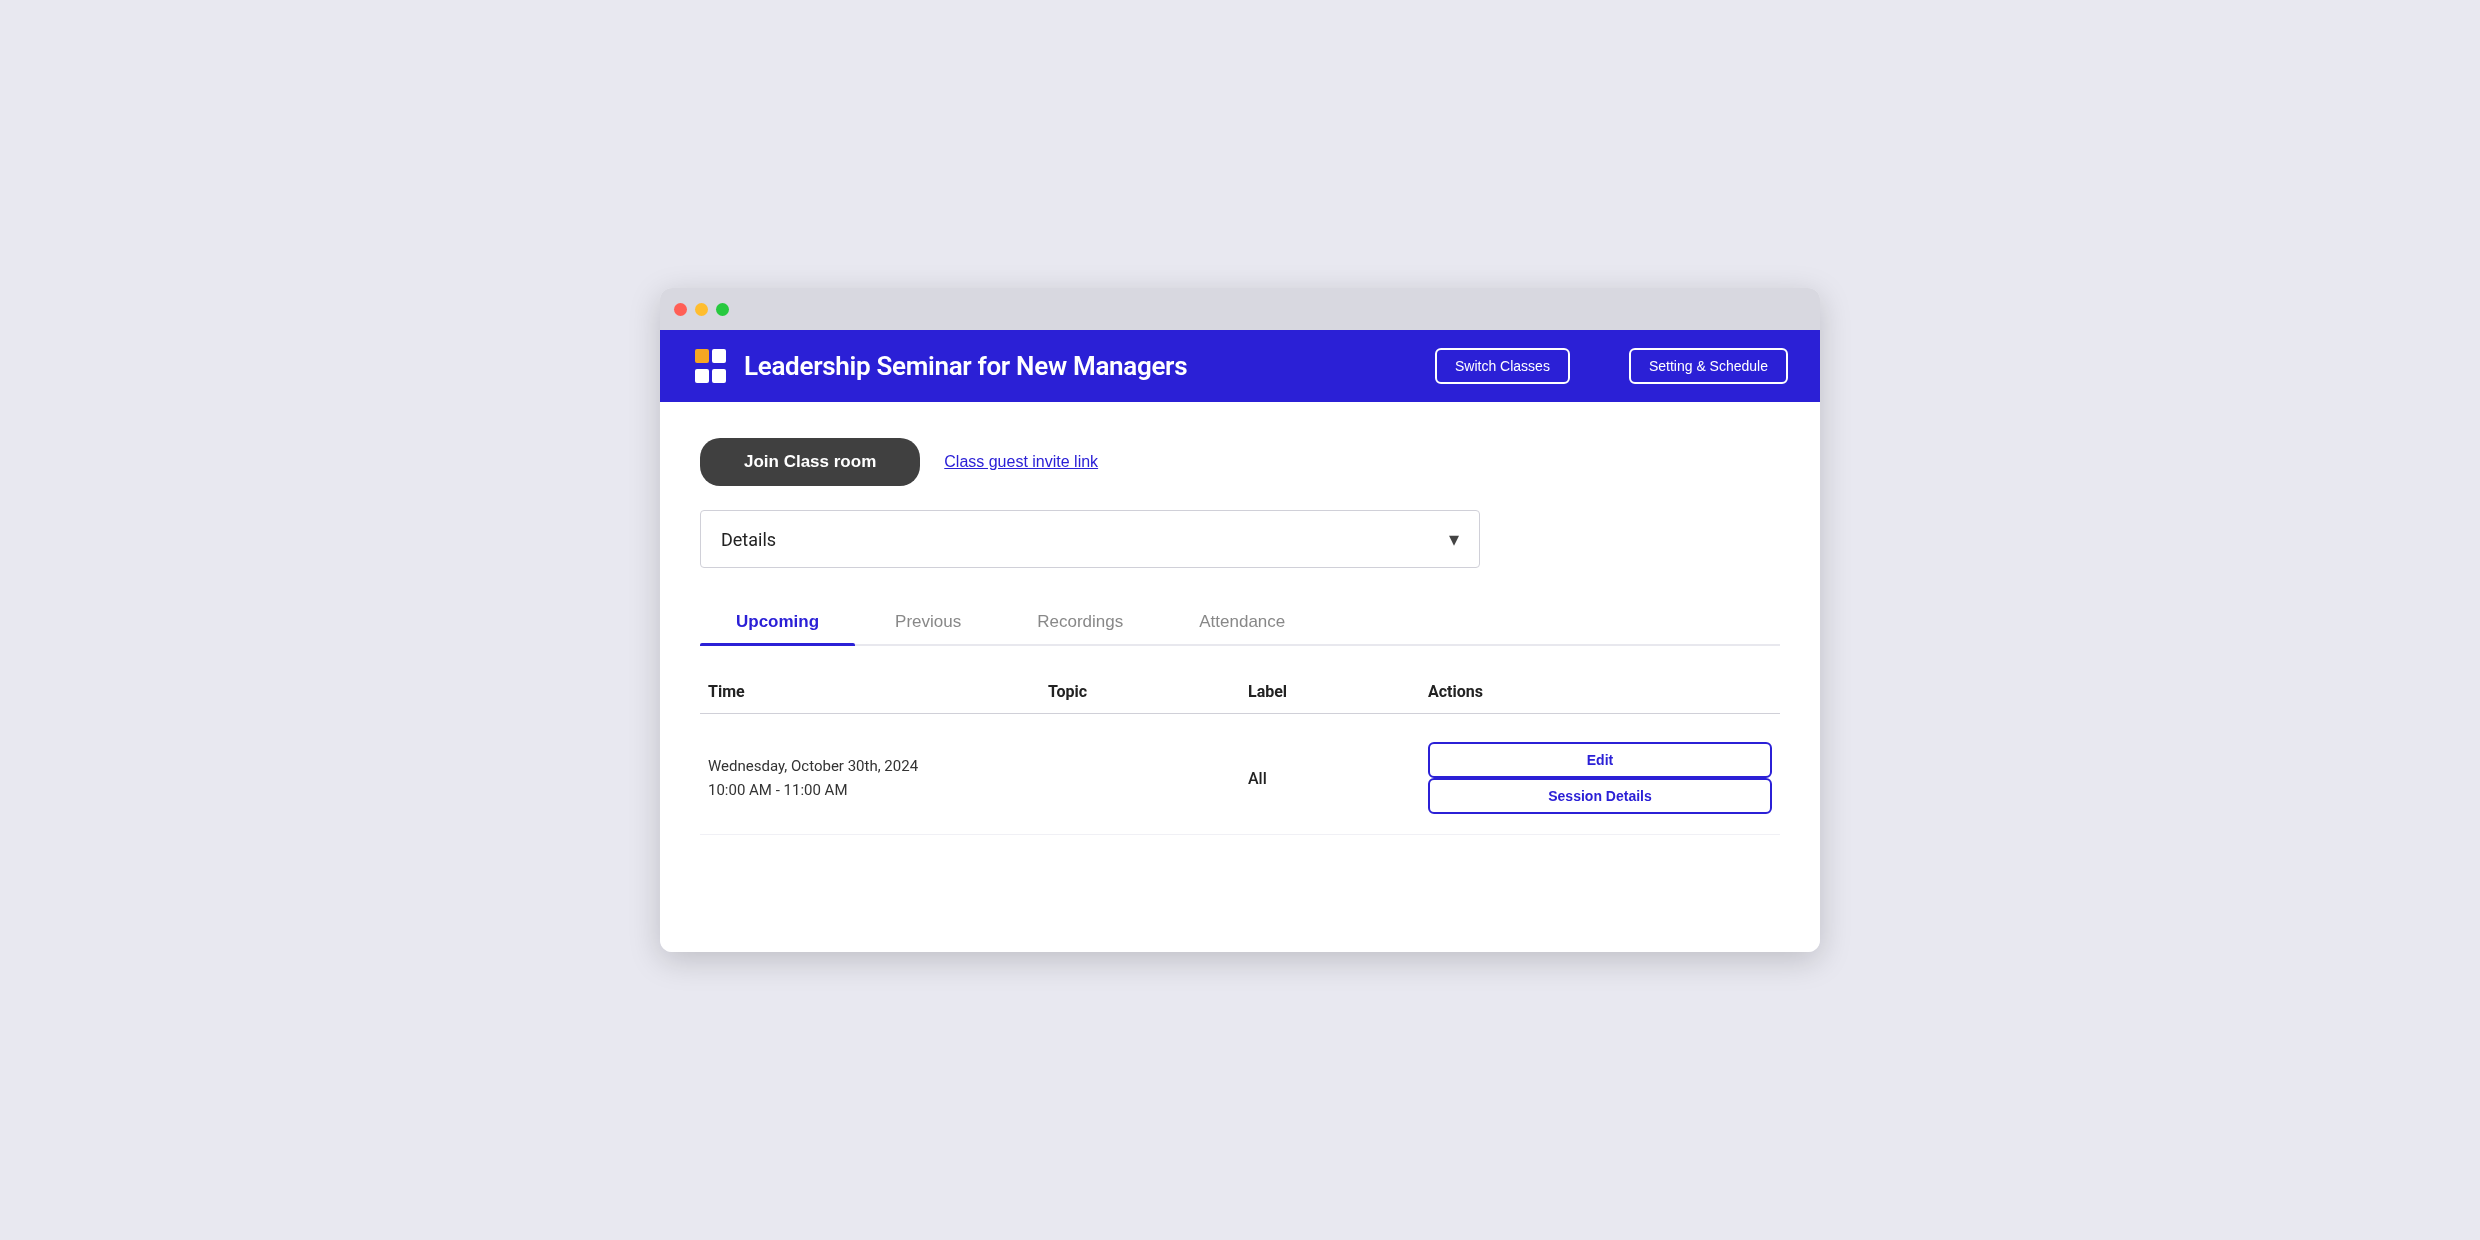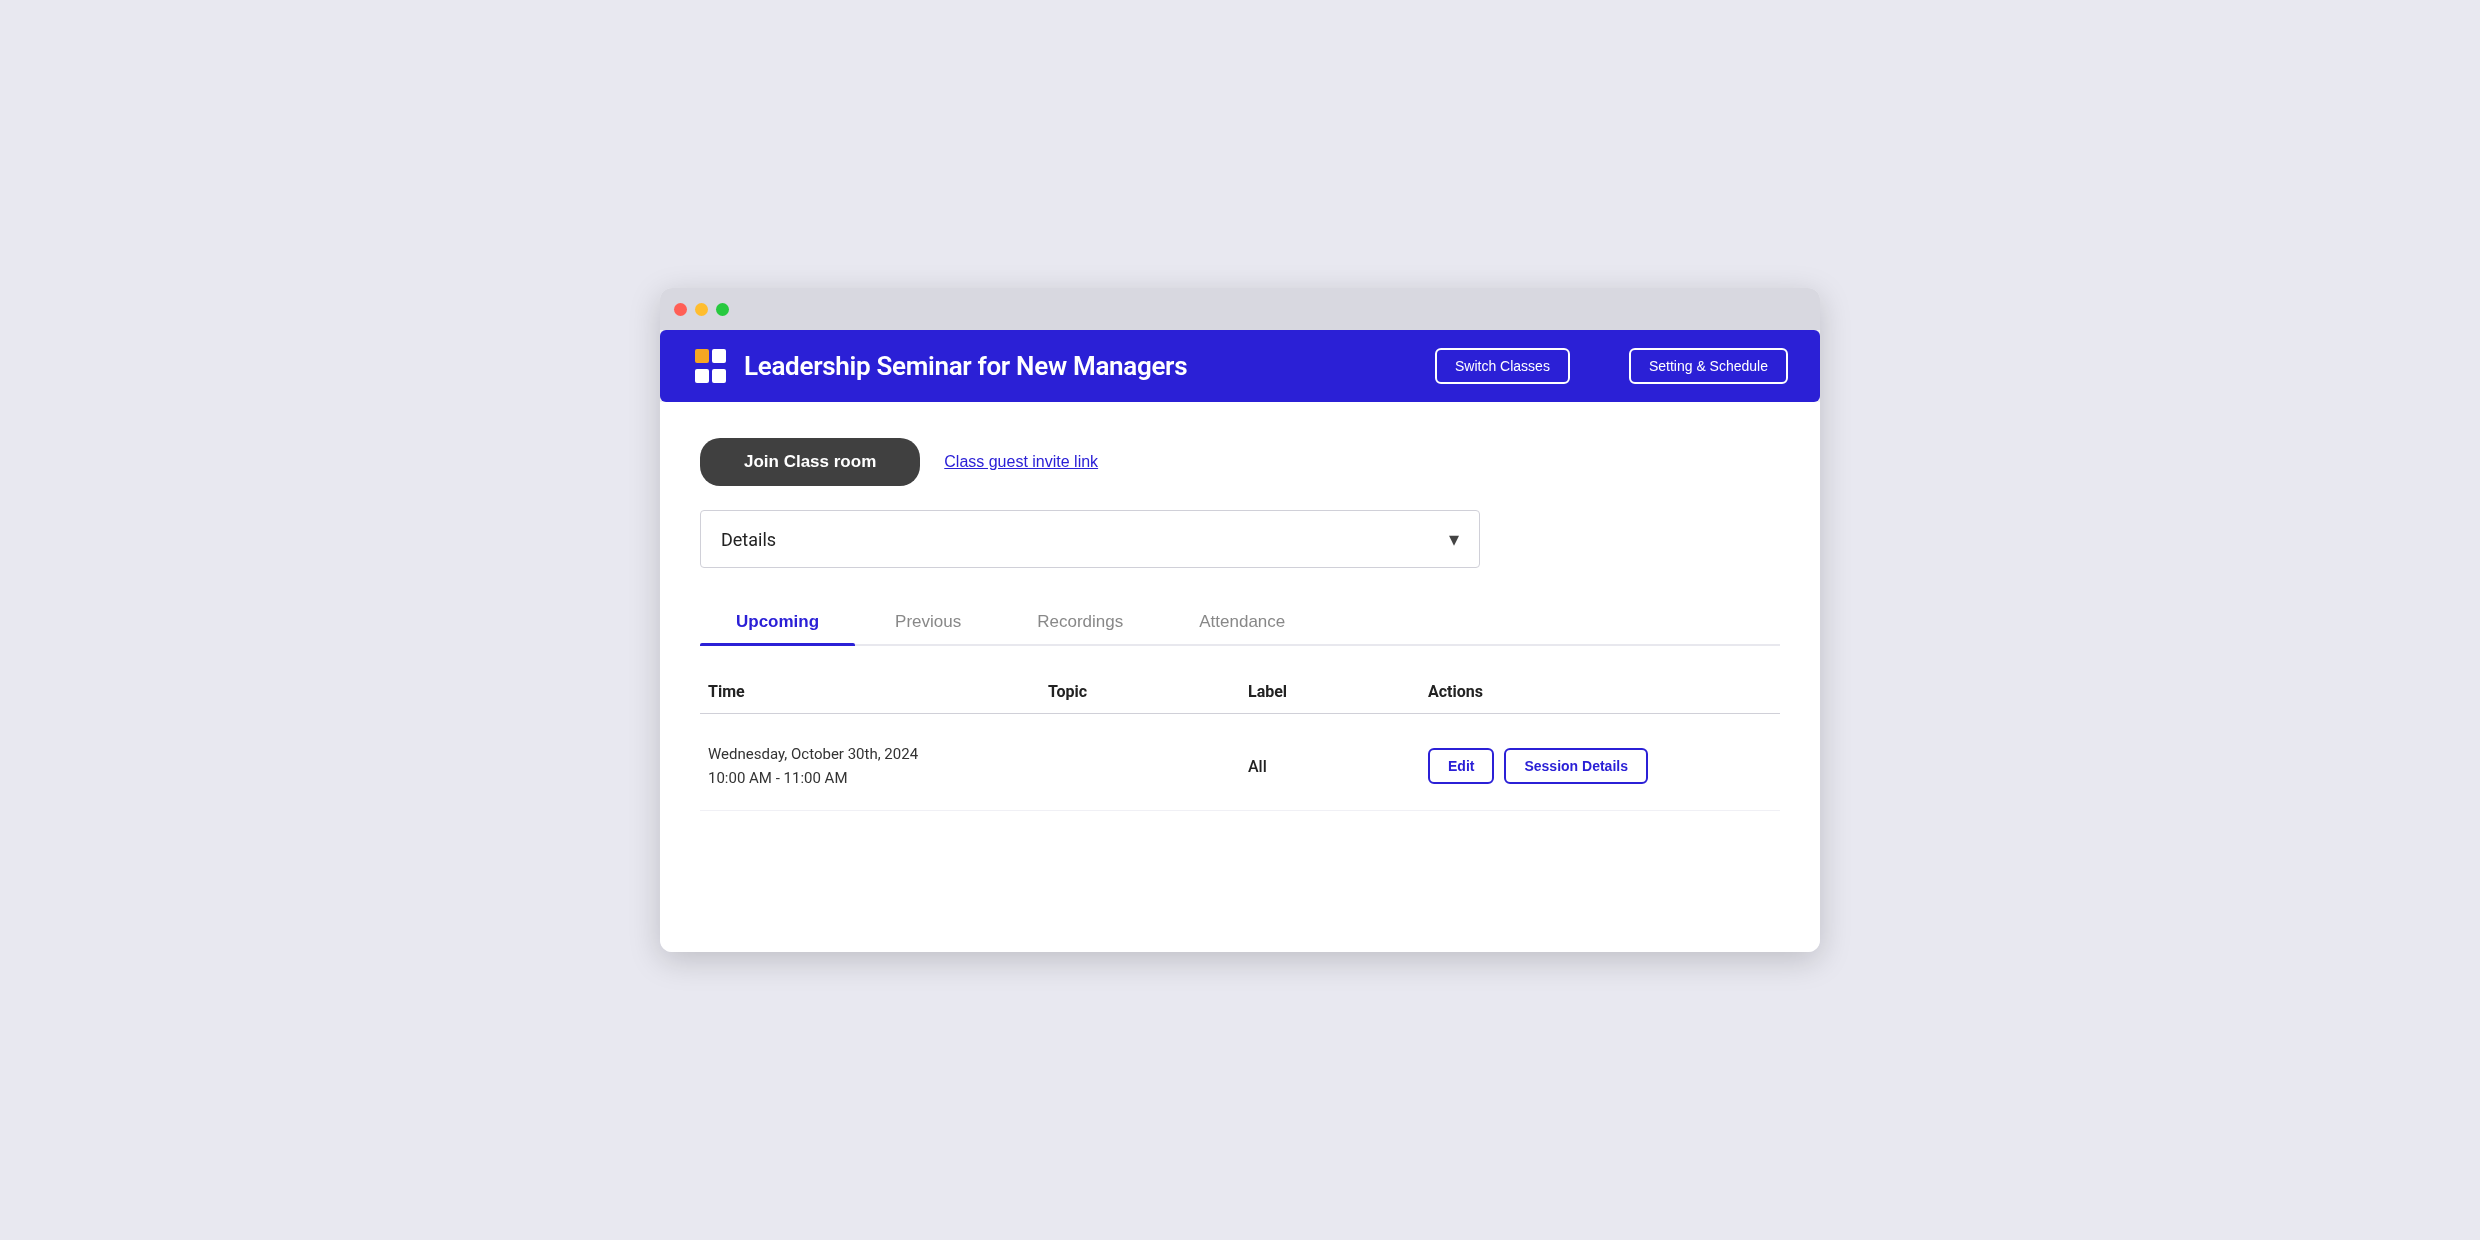--- a/index.html
+++ b/index.html
@@ -48,21 +48,20 @@
     .btn-min { background: #ffbd2e; }
     .btn-max { background: #27c93f; }
 
     .header {
       background: #2b20d6;
       padding: 0 32px;
       height: 72px;
       display: flex;
       align-items: center;
       justify-content: space-between;
-      border-radius: 6px;
     }
 
     .header-left {
       display: flex;
       align-items: center;
       gap: 16px;
     }
 
     .logo-icon {
       display: flex;
@@ -227,21 +226,21 @@
     }
 
     .label-cell {
       font-size: 16px;
       color: #222;
       font-weight: 500;
     }
 
     .actions-cell {
       display: flex;
-      gap: 10px;
+      flex-direction: column;
     }
 
     .action-btn {
       border: 2px solid #2b20d6;
       color: #2b20d6;
       background: transparent;
       border-radius: 6px;
       padding: 8px 18px;
       font-size: 14px;
       font-weight: 600;

